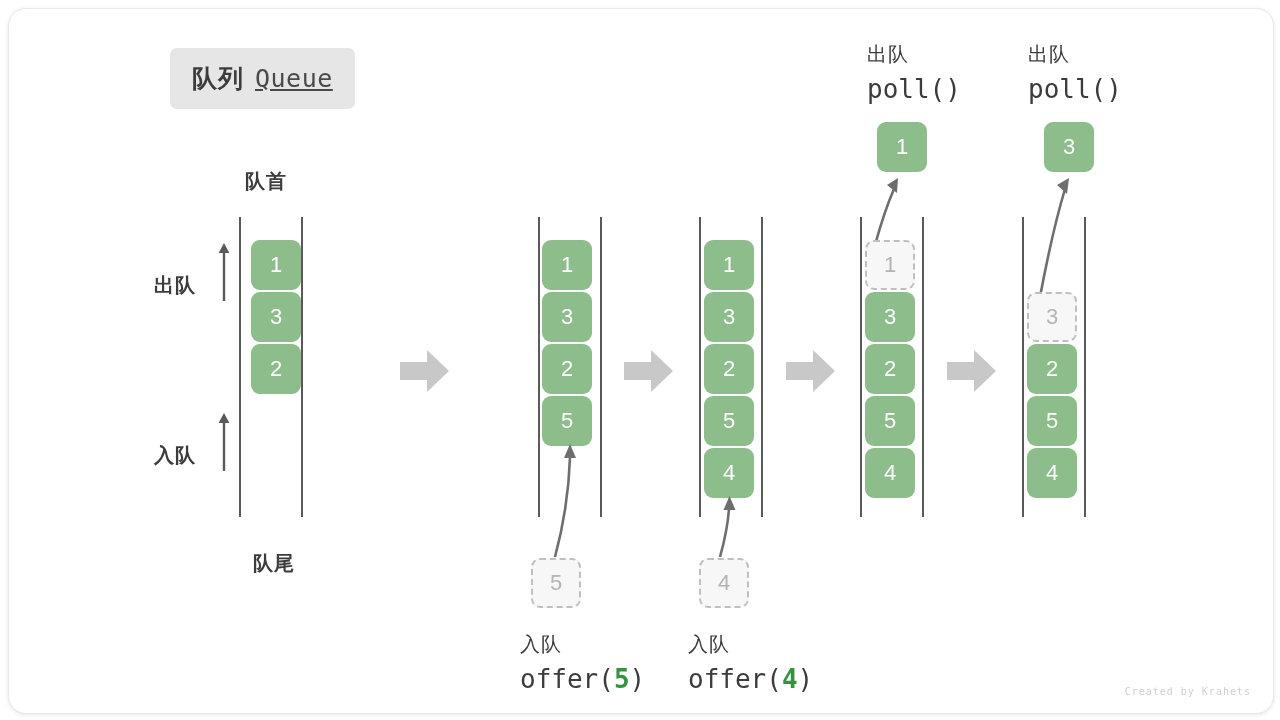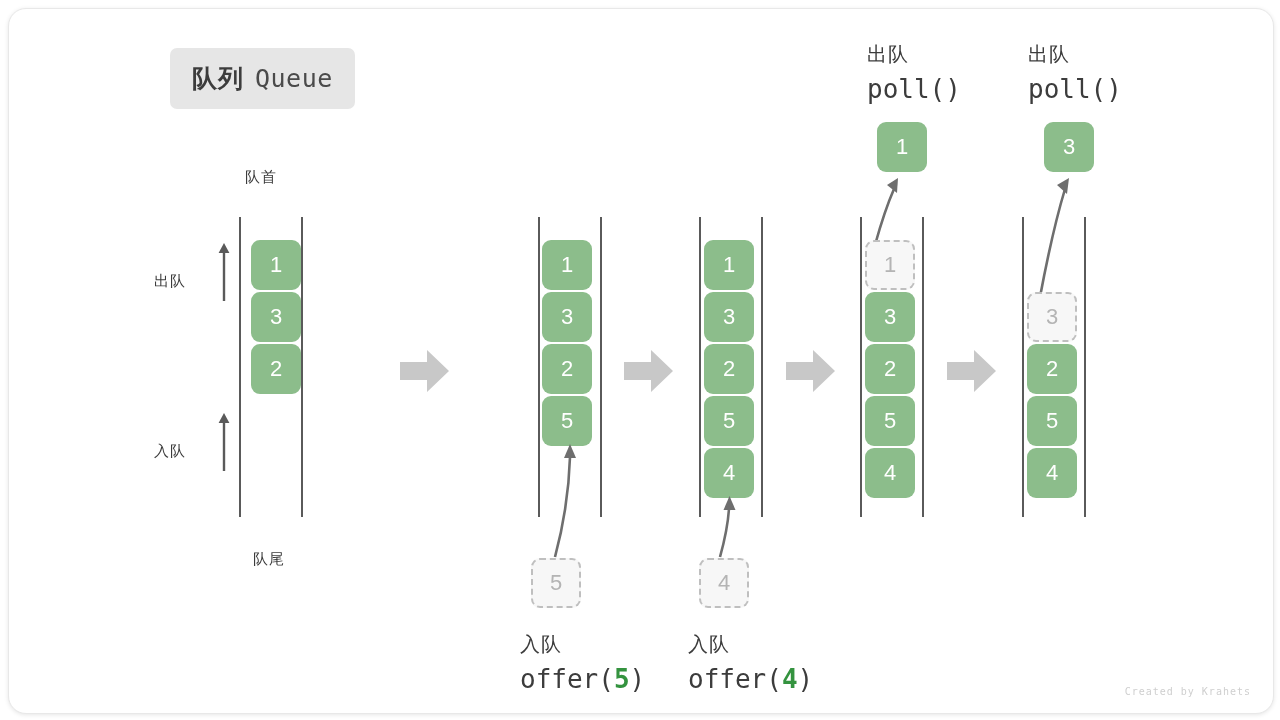--- a/index.html
+++ b/index.html
@@ -29,26 +29,26 @@
     border-radius:7px;
     display:flex;align-items:baseline;gap:11px;
     white-space:nowrap;
   }
   #title-badge .cn{
     font-size:25px;font-weight:bold;color:#3c3c3c;
     letter-spacing:1px;
   }
   #title-badge .en{
     font-family:"DejaVu Sans Mono","Liberation Mono",monospace;
-    font-size:25px;color:#4a4a4a;letter-spacing:0.5px;
+    font-size:25px;color:#4a4a4a;letter-spacing:0.5px;text-decoration:underline;
   }
 
   
   .cn-label{
-    font-size:15px;font-weight:normal;color:#3c3c3c;
+    font-size:20px;font-weight:bold;color:#3c3c3c;
     letter-spacing:1px;white-space:nowrap;
   }
   .op-label{
     font-size:20px;color:#3c3c3c;white-space:nowrap;line-height:35px;
   }
   .op-label .cn{font-weight:normal;letter-spacing:1px;}
   .op-label .mono{
     font-family:"DejaVu Sans Mono","Liberation Mono",monospace;
     font-size:26px;color:#3c3c3c;letter-spacing:0px;
   }

